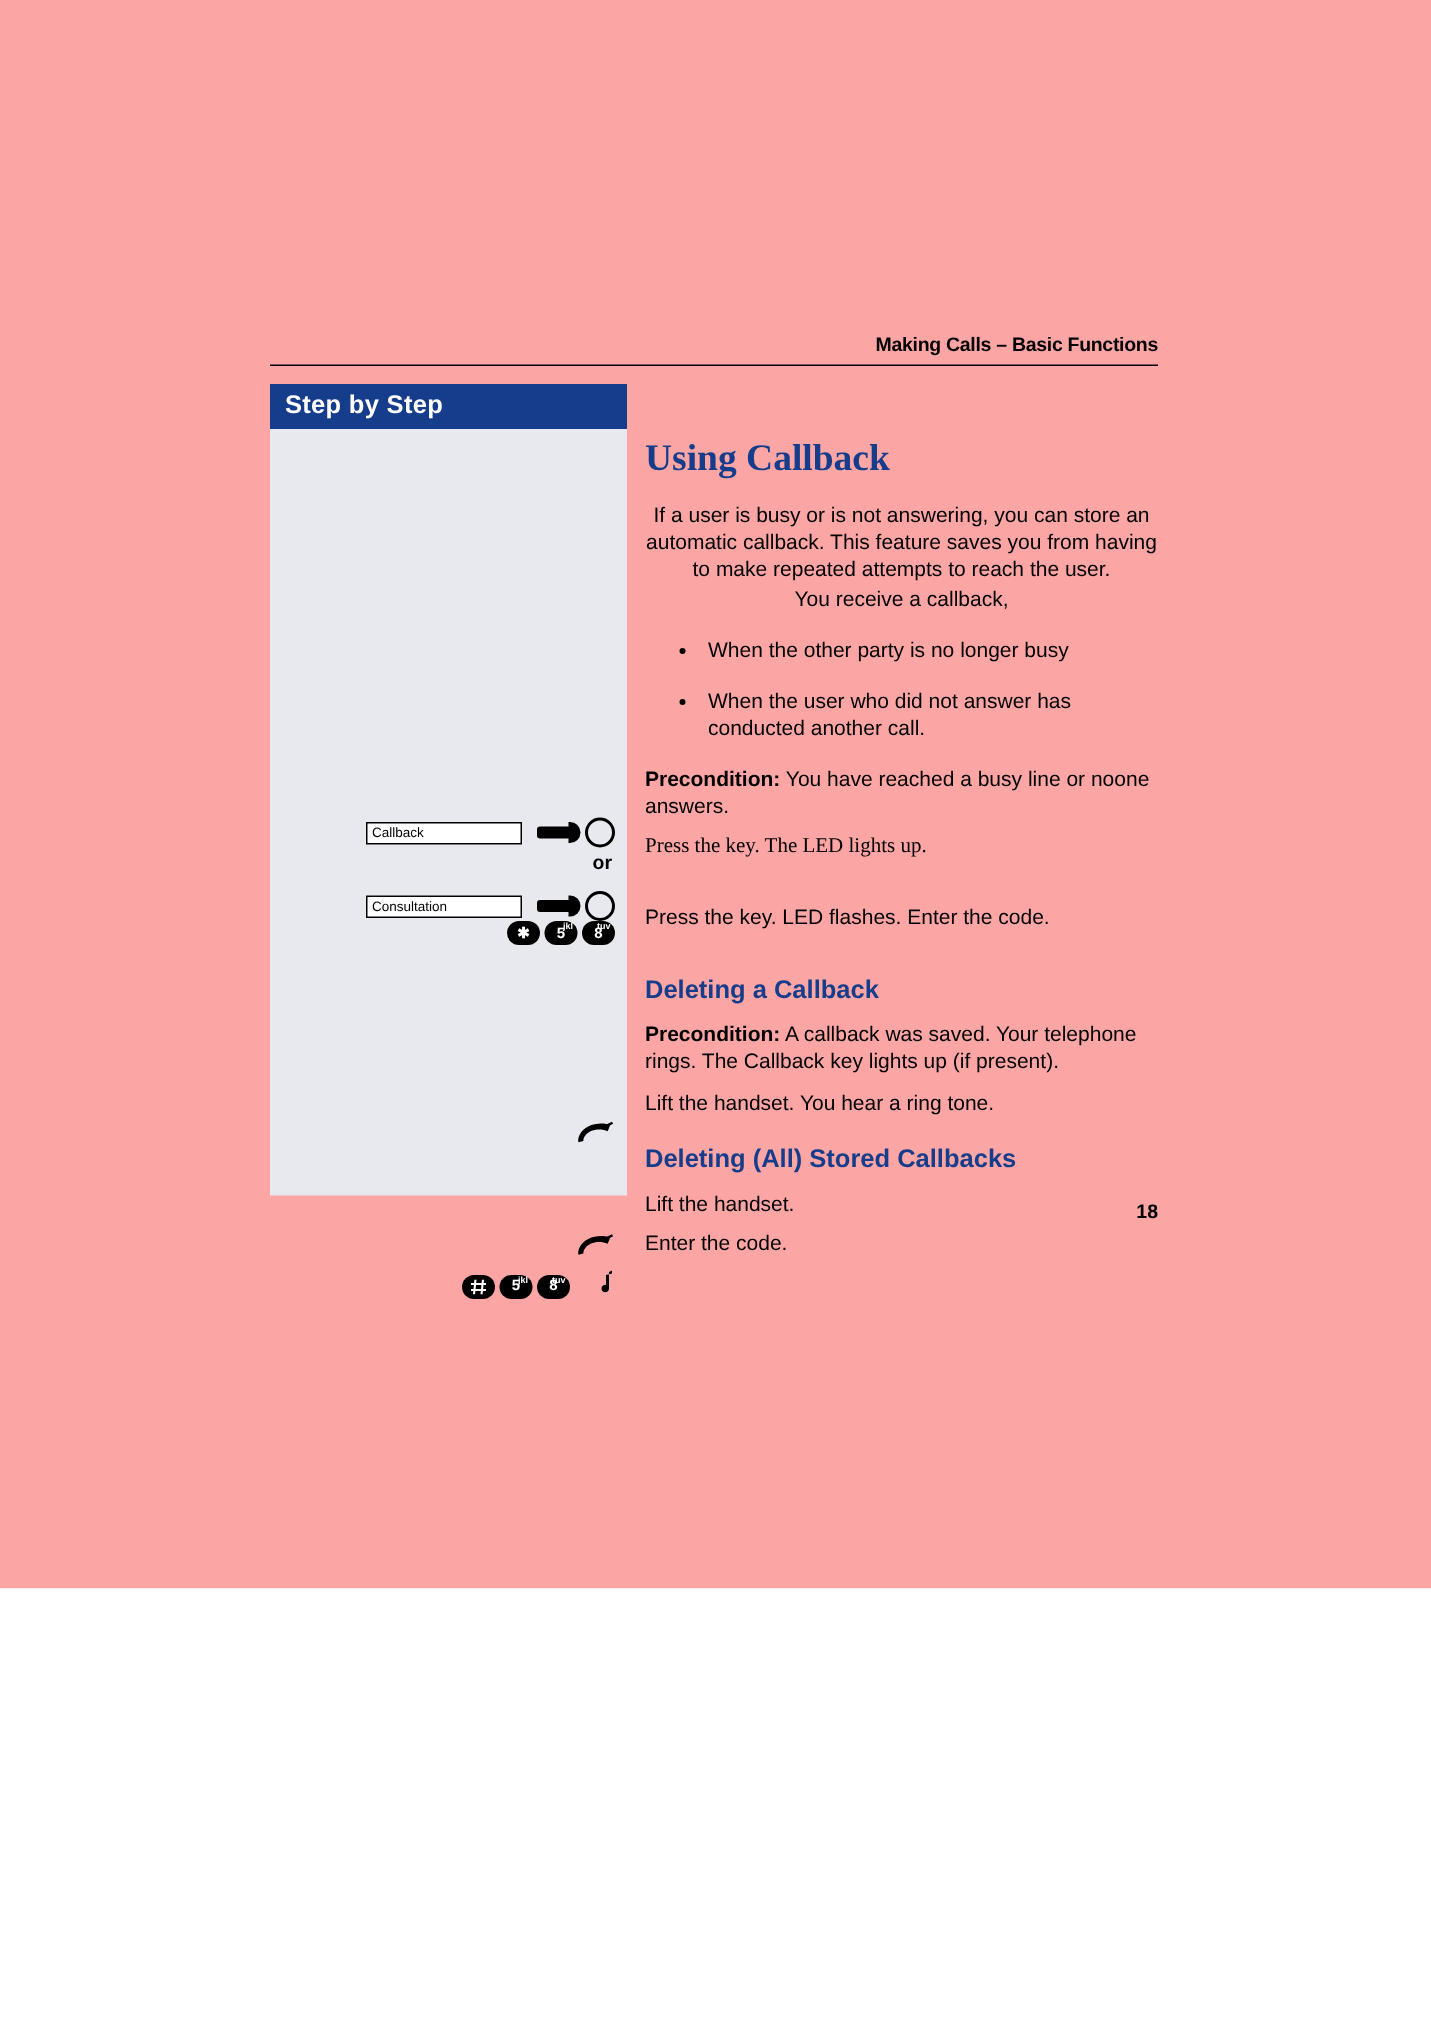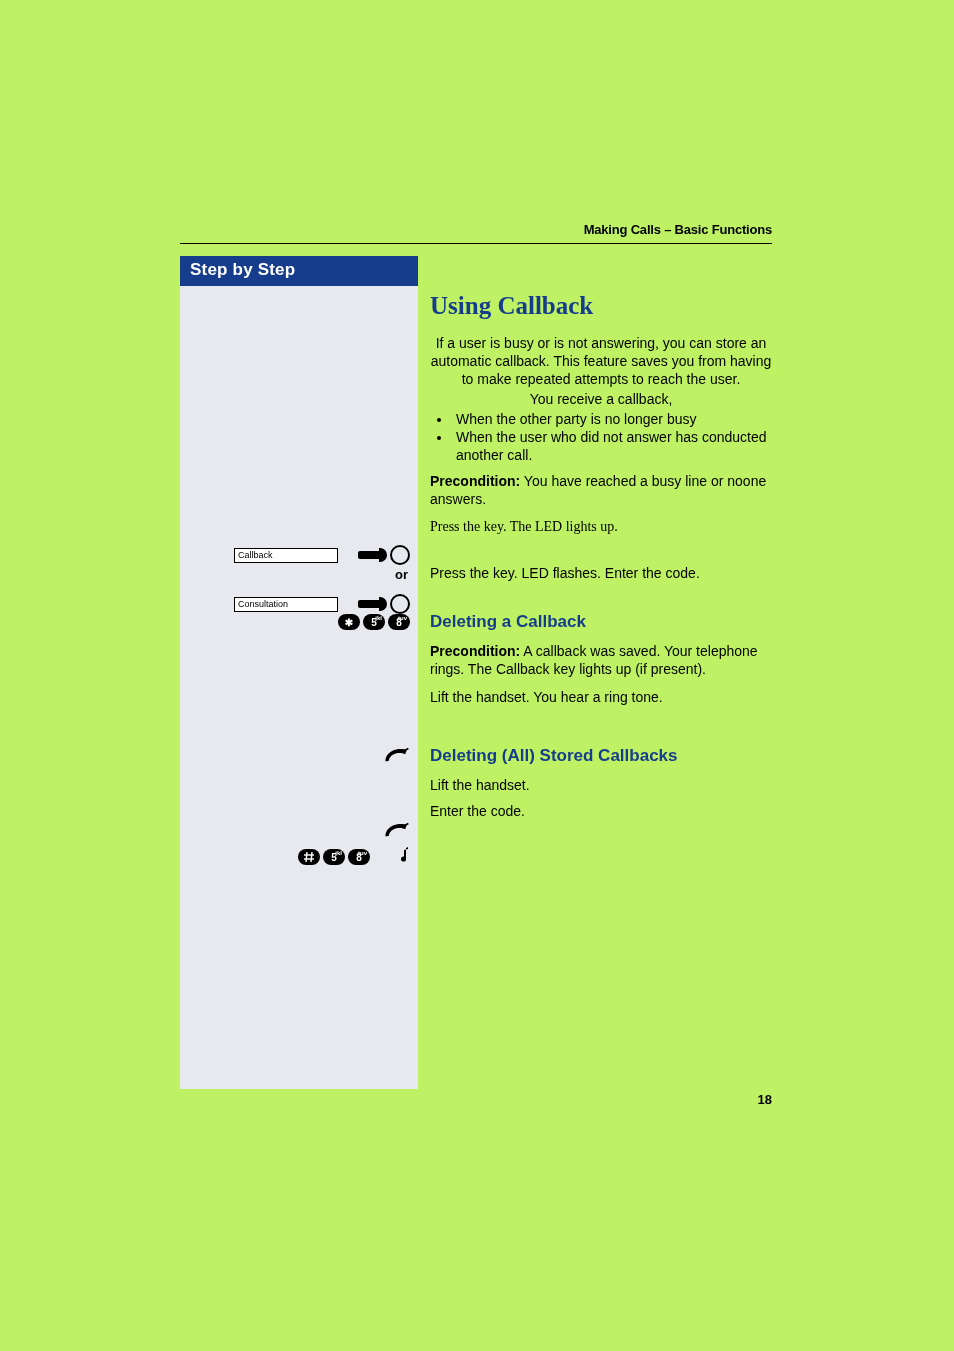--- a/index.html
+++ b/index.html
@@ -4,24 +4,24 @@
 <style>
   html, body {
     margin: 0;
     padding: 0;
     background: #ffffff;
     font-family: Helvetica, Arial, sans-serif;
     color: #000;
   }
   .page {
     width: 954px;
-    height: 1351px;
+    height: 1059px;
     position: relative;
     margin: 0 auto;
-    background: #bef264;
+    background: #fca5a5;
   }
   .header-area {
     position: absolute;
     top: 222px;
     left: 180px;
     right: 182px;
     border-bottom: 1px solid #000;
     padding-bottom: 6px;
     text-align: right;
     font-weight: bold;
@@ -56,21 +56,21 @@
     padding: 4px 10px 6px 10px;
     font-family: "Arial Narrow", Arial, Helvetica, sans-serif;
     letter-spacing: 0.2px;
   }
   .left-item {
     position: absolute;
     right: 8px;
     display: flex;
     align-items: center;
     justify-content: flex-end;
-    gap: 20px;
+    gap: 10px;
   }
   .key-box {
     border: 1px solid #000;
     background: #fff;
     font-size: 9px;
     padding: 1px 3px;
     min-width: 96px;
     line-height: 11px;
     font-family: Helvetica, Arial, sans-serif;
   }
@@ -157,21 +157,21 @@
     margin: 0 0 2px 0;
     text-align: center;
   }
   ul.body-list {
     margin: 2px 0 8px 0;
     padding-left: 22px;
     font-size: 14px;
     line-height: 18px;
   }
   ul.body-list li {
-    margin: 0;
+    margin: 16px;
     padding-left: 4px;
   }
   .precond {
     font-size: 14px;
     line-height: 18px;
     margin: 0 0 10px 0;
   }
   .precond b {
     font-weight: bold;
   }
@@ -286,21 +286,21 @@
       <p class="precond">
         <b>Precondition:</b><span> You have reached a busy line or noone answers.</span>
       </p>
       <p class="step-text" style="margin-bottom:28px;font-family:Liberation Serif, serif;">Press the key. The LED lights up.</p>
       <p class="step-text" style="margin-bottom:30px;">Press the key. LED flashes. Enter the code.</p>
 
       <h2 class="sub-title">Deleting a Callback</h2>
       <p class="precond">
         <b>Precondition:</b><span> A callback was saved. Your telephone rings. The Callback key lights up (if present).</span>
       </p>
-      <p class="step-text" style="margin-bottom:40px;">Lift the handset. You hear a ring tone.</p>
+      <p class="step-text" style="margin-bottom:19px;">Lift the handset. You hear a ring tone.</p>
 
       <h2 class="sub-title">Deleting (All) Stored Callbacks</h2>
       <p class="step-text" style="margin-bottom:8px;">Lift the handset.</p>
       <p class="step-text">Enter the code.</p>
 
     </div>
   </div>
 
   <div class="page-number">18</div>
 

